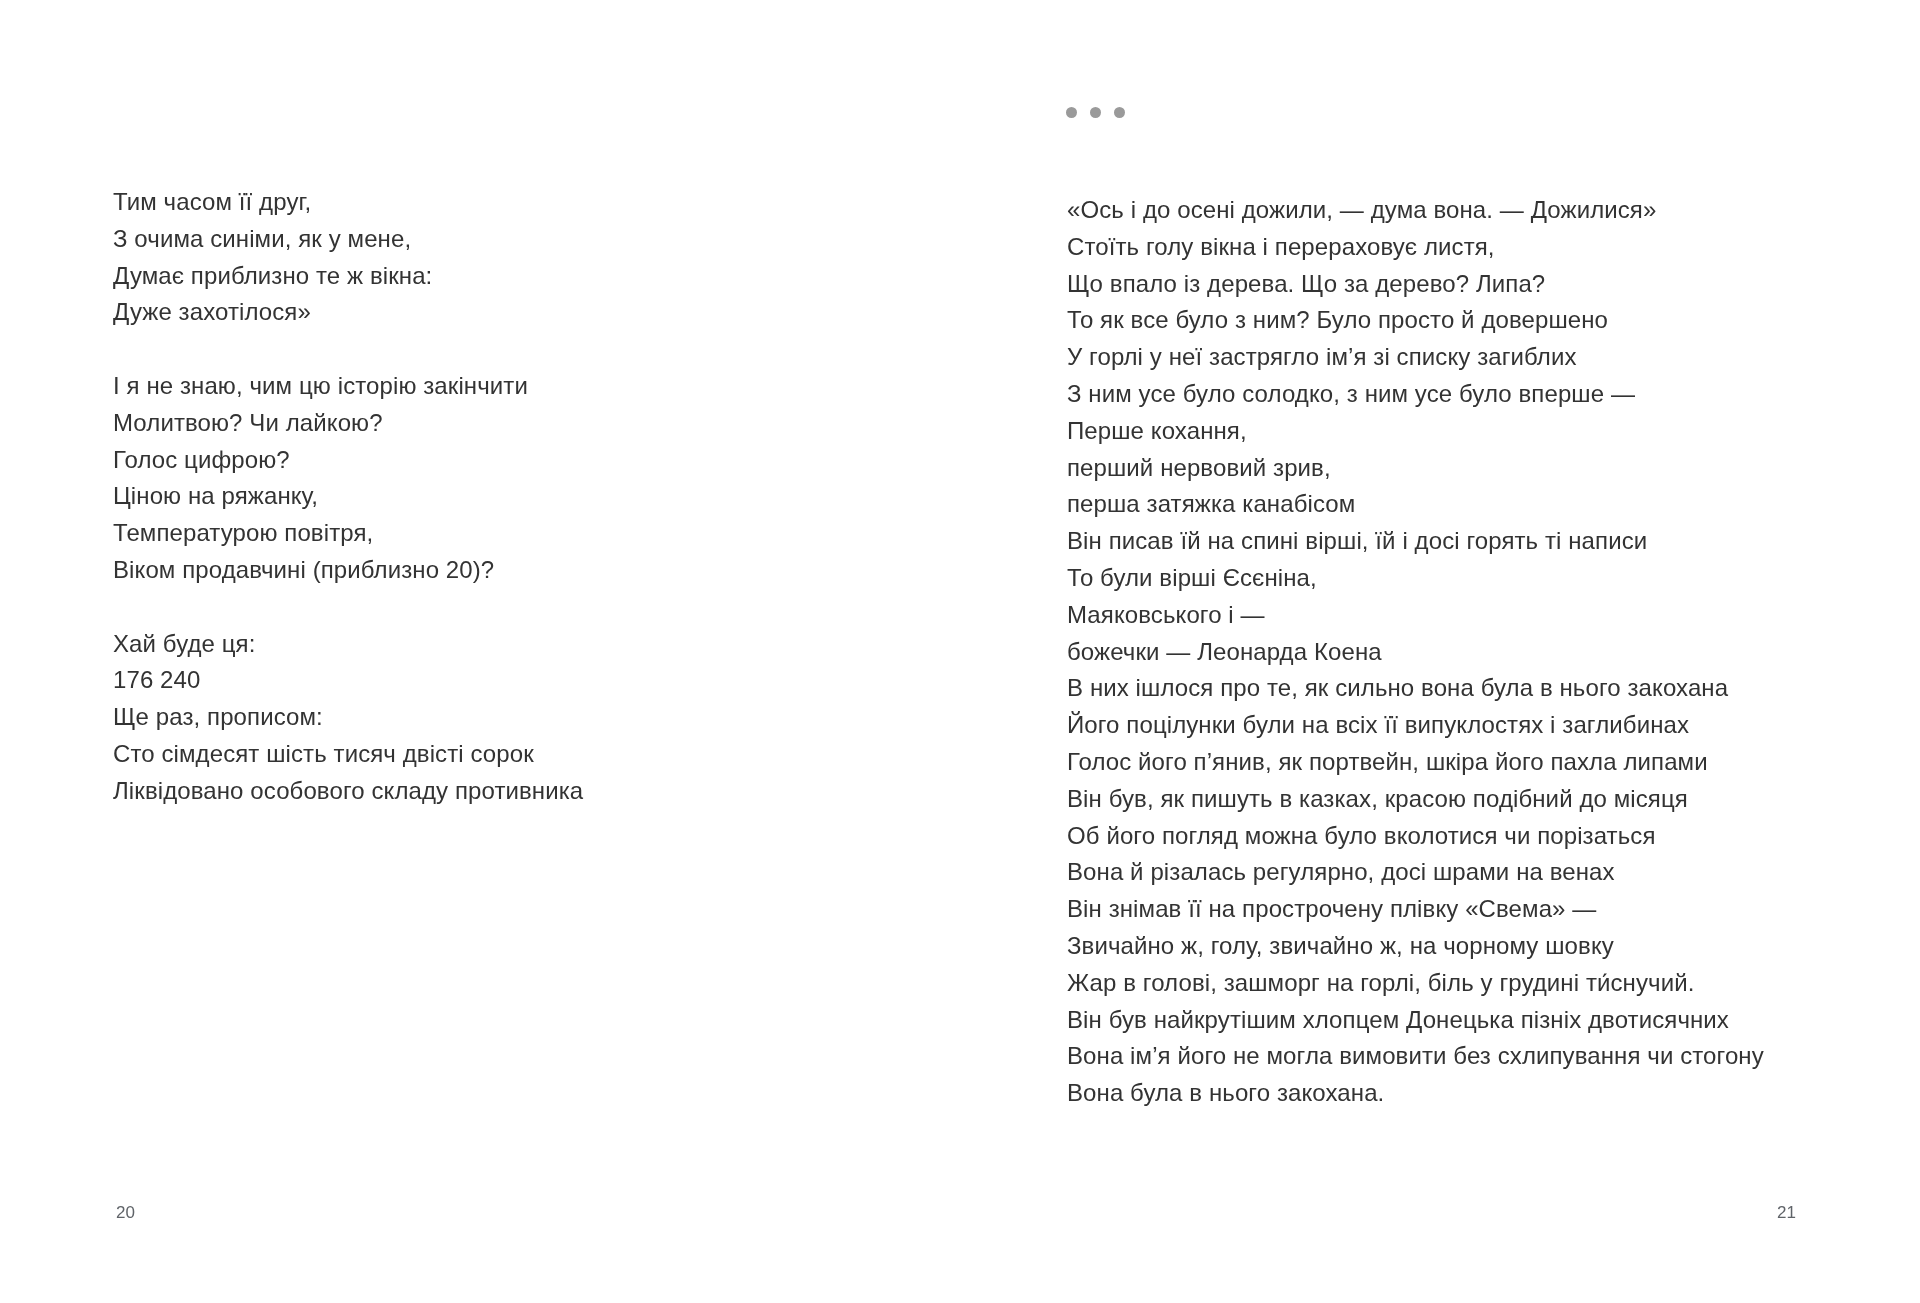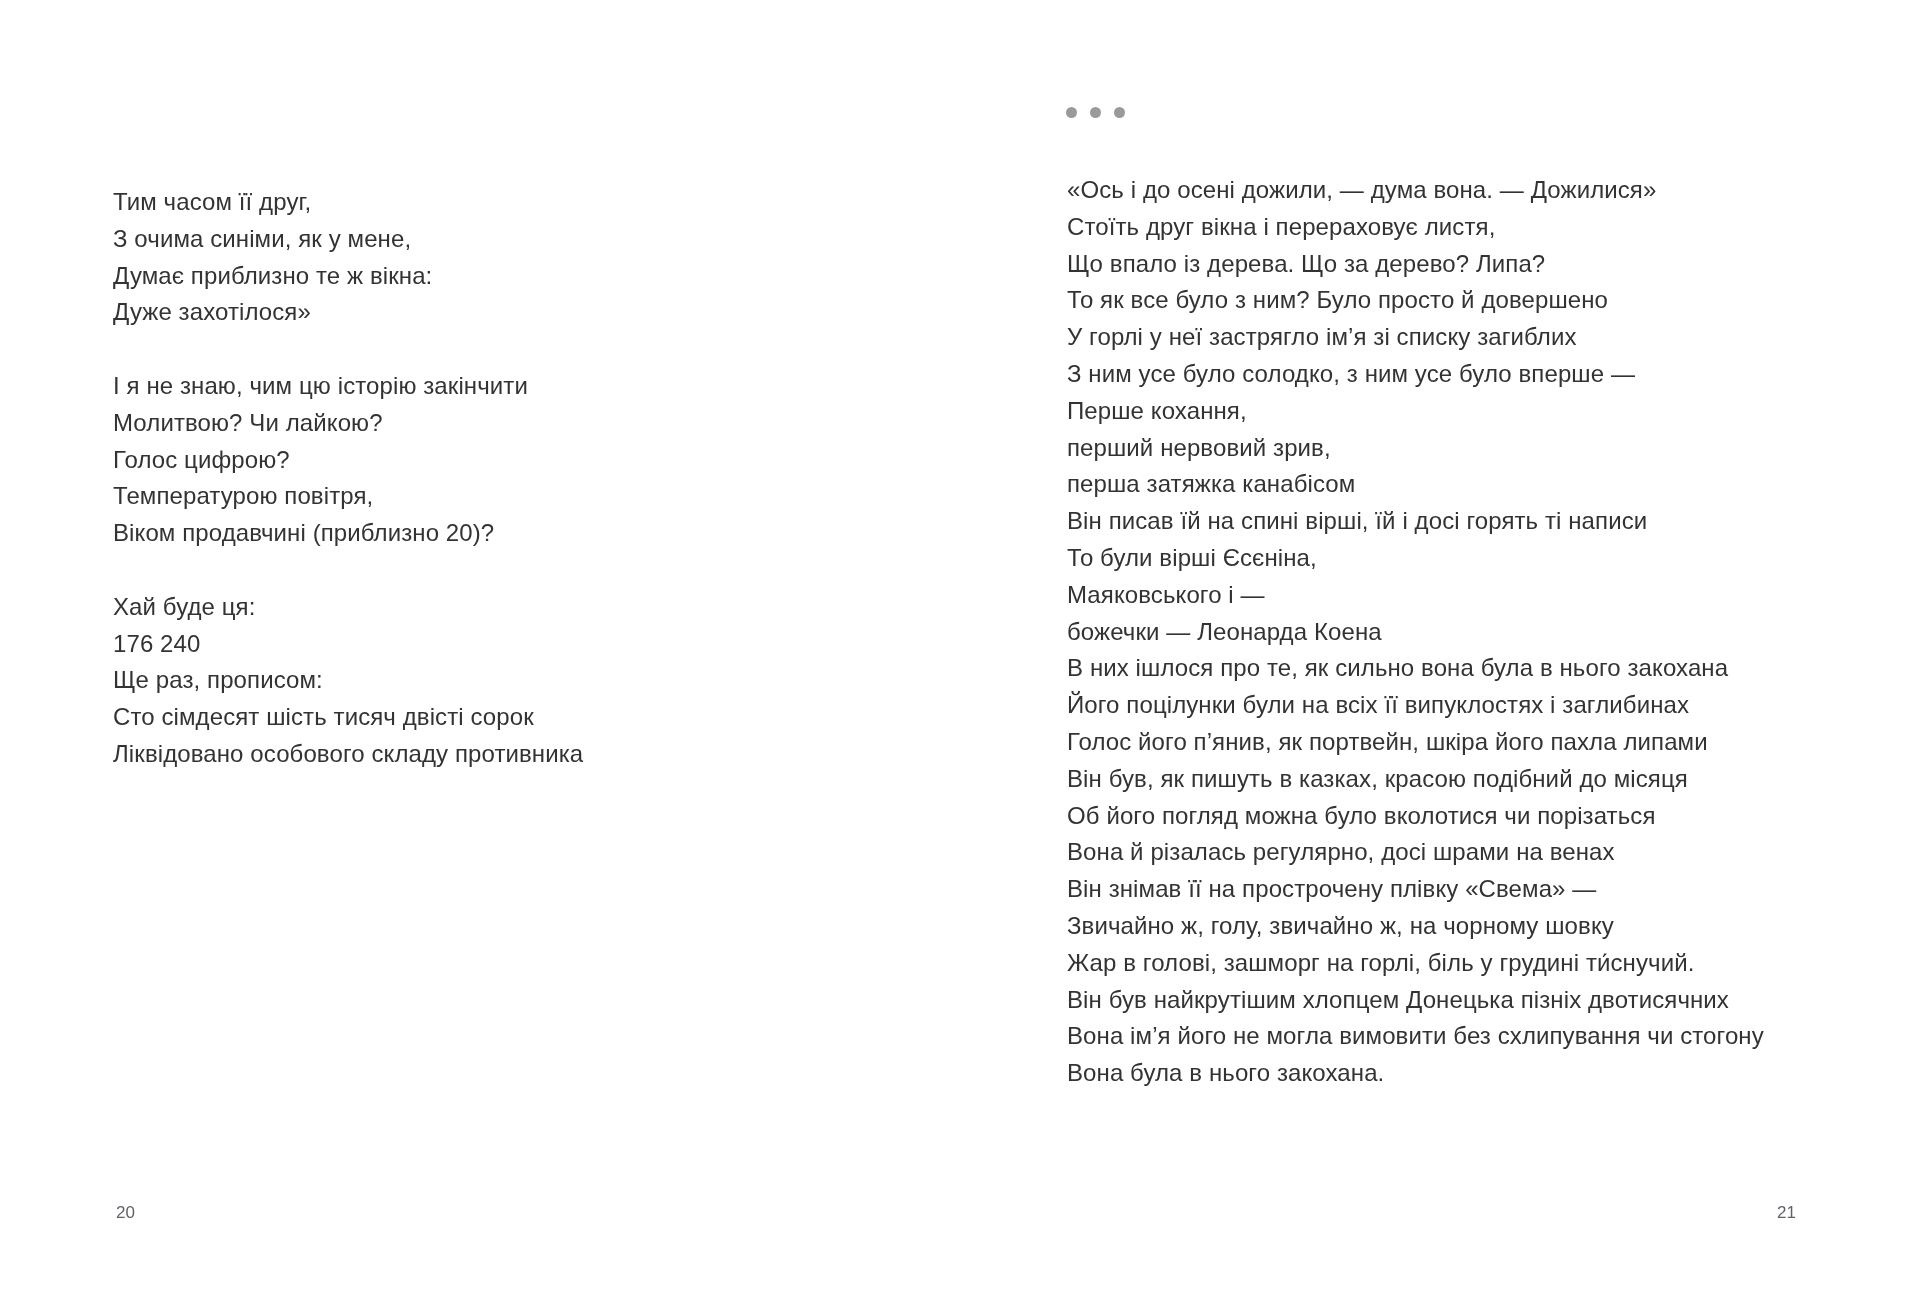--- a/index.html
+++ b/index.html
@@ -22,21 +22,21 @@
   }
   .poem {
     position: absolute;
     color: var(--text);
     font-size: 24px;
     line-height: 36.8px;
     letter-spacing: 0.1px;
     white-space: nowrap;
   }
   .poem-left  { left: 113px; top: 184px; }
-  .poem-right { left: 1067px; top: 172px; }
+  .poem-right { left: 1067px; top: 192px; }
   .line { min-height: 36.8px; }
   .line.italic { }
   .separator-dots {
     position: absolute;
     left: 1066px; top: 107px;
     display: flex; align-items: center;
   }
   .separator-dots .dot {
     width: 11px; height: 11px;
     border-radius: 50%;
@@ -62,41 +62,42 @@
   <section>
     <div class="poem poem-left" id="left-poem">
         <div class="line">Тим часом її друг,</div>
         <div class="line">З очима синіми, як у мене,</div>
         <div class="line">Думає приблизно те ж вікна:</div>
         <div class="line">Дуже захотілося»</div>
         <div class="line">&nbsp;</div>
         <div class="line">І я не знаю, чим цю історію закінчити</div>
         <div class="line">Молитвою? Чи лайкою?</div>
         <div class="line">Голос цифрою?</div>
+        <div class="line">Ціною на ряжанку,</div>
         <div class="line">Температурою повітря,</div>
         <div class="line">Віком продавчині (приблизно 20)?</div>
         <div class="line">&nbsp;</div>
         <div class="line">Хай буде ця:</div>
         <div class="line">176 240</div>
         <div class="line">Ще раз, прописом:</div>
         <div class="line italic">Сто сімдесят шість тисяч двісті сорок</div>
         <div class="line">Ліквідовано особового складу противника</div>
       </div>
     <div class="page-number left">20</div>
   </section>
 
   <section>
     <div class="separator-dots" id="separator-dots">
         <span class="dot"></span>
         <span class="dot"></span>
         <span class="dot"></span>
       </div>
     <div class="poem poem-right" id="right-poem">
         <div class="line">«Ось і до осені дожили, — дума вона. — Дожилися»</div>
-        <div class="line">Стоїть друг вікна і перераховує листя,</div>
+        <div class="line">Стоїть голу вікна і перераховує листя,</div>
         <div class="line">Що впало із дерева. Що за дерево? Липа?</div>
         <div class="line">То як все було з ним? Було просто й довершено</div>
         <div class="line">У горлі у неї застрягло ім’я зі списку загиблих</div>
         <div class="line">З ним усе було солодко, з ним усе було вперше —</div>
         <div class="line">Перше кохання,</div>
         <div class="line">перший нервовий зрив,</div>
         <div class="line">перша затяжка канабісом</div>
         <div class="line">Він писав їй на спині вірші, їй і досі горять ті написи</div>
         <div class="line">То були вірші Єсєніна,</div>
         <div class="line">Маяковського і —</div>

